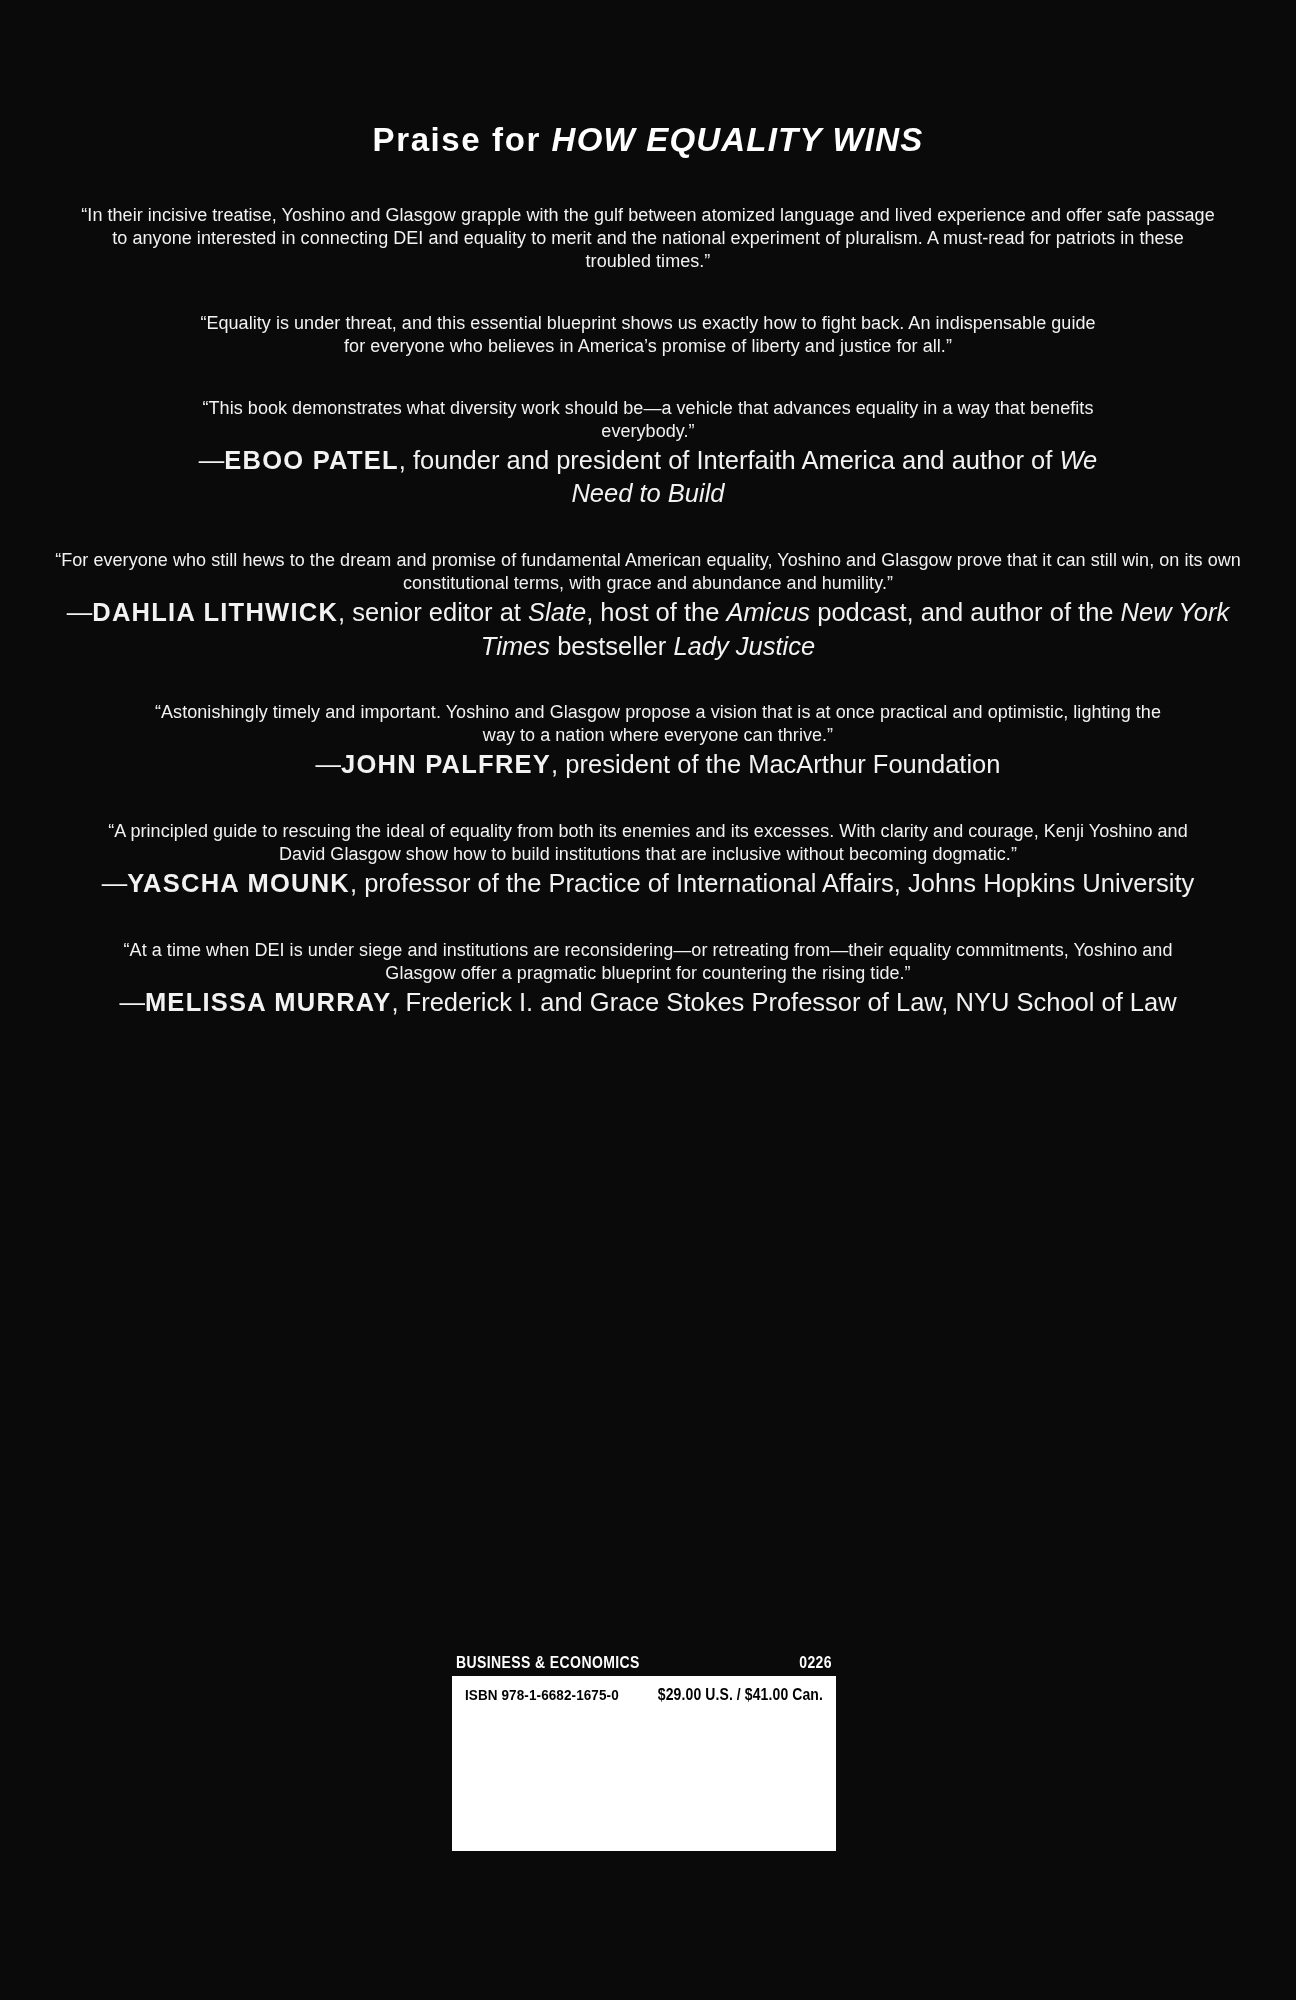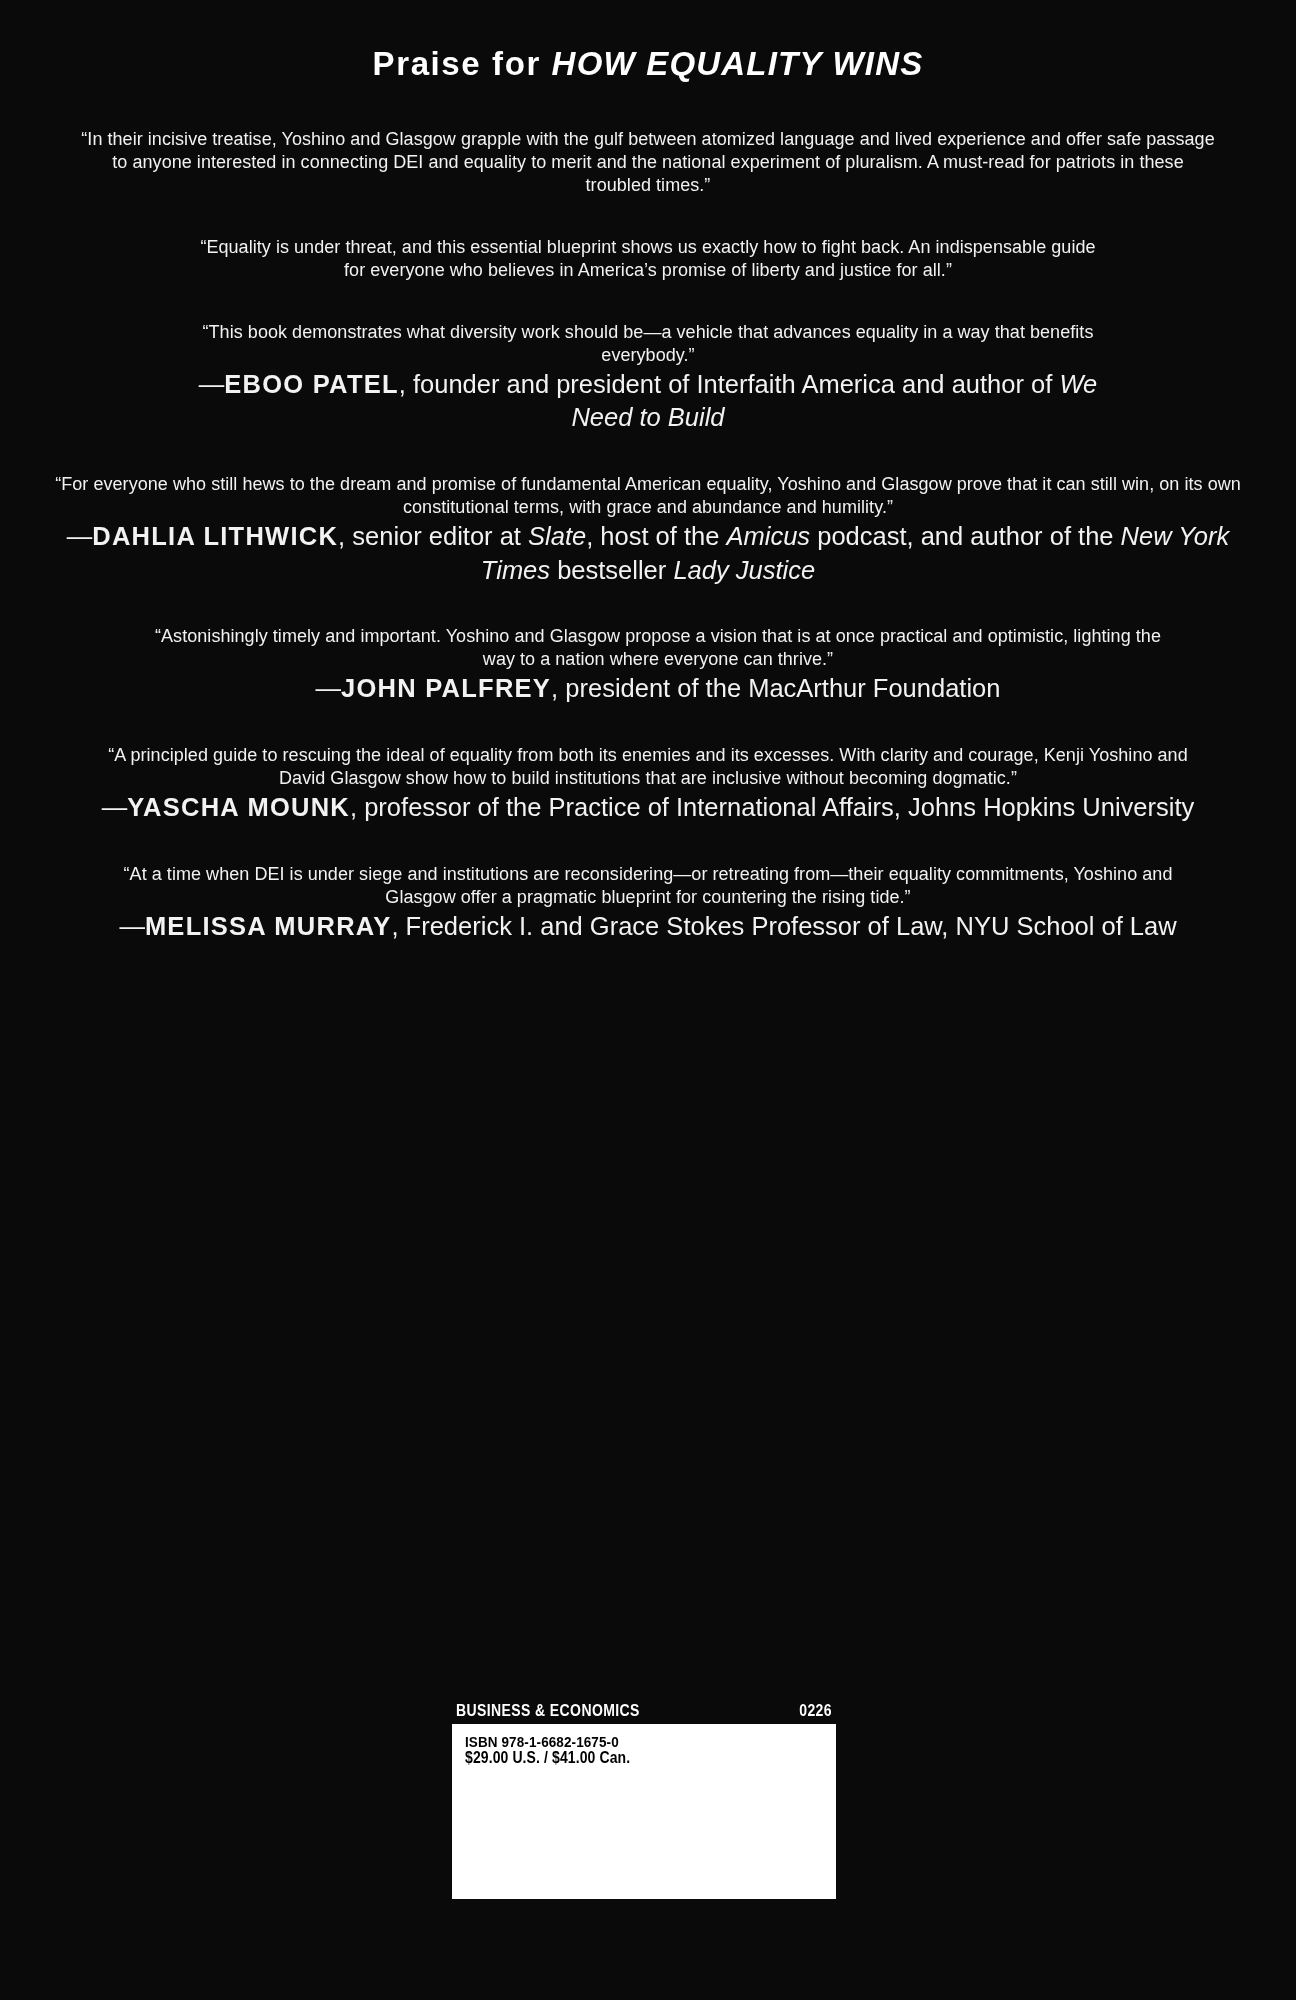--- a/index.html
+++ b/index.html
@@ -24,21 +24,21 @@
     position: relative;
     padding: 0;
   }
 
   
   .praise-heading {
     text-align: center;
     font-size: 33px;
     font-weight: 700;
     letter-spacing: 1.6px;
-    padding-top: 44px;
+    padding-top: 120px;
     line-height: 1.2;
     color: #ffffff;
   }
   .praise-heading .title-italic {
     font-style: italic;
     font-weight: 700;
     letter-spacing: 1.2px;
   }
 
   
@@ -81,21 +81,21 @@
   .blurb.w3 { padding: 0 190px; text-align: center; }
   .blurb.w4 { padding: 0 52px; }
   .blurb.w5 { padding: 0 118px; margin-left: 20px; }
   .blurb.w6 { padding: 0 88px; }
   .blurb.w7 { padding: 0 116px; }
 
   
   .isbn-area {
     position: absolute;
     left: 452px;
-    top: 1704px;
+    top: 1656px;
     width: 384px;
   }
 
   .isbn-toprow {
     display: flex;
     justify-content: space-between;
     align-items: flex-end;
     font-family: "Liberation Sans", sans-serif;
     font-size: 14px;
     font-weight: 600;
@@ -112,21 +112,20 @@
     height: 175px;
     position: relative;
   }
 
   .barcode-row {
     display: flex;
     justify-content: space-between;
     align-items: baseline;
     padding: 11px 13px 0 13px;
     color: #000000;
-    flex-direction: column;
   }
 
   .isbn-num {
     font-size: 13.5px;
     font-weight: 600;
     letter-spacing: 0.1px;
     transform: scaleY(1.15);
     transform-origin: left bottom;
   }
 

